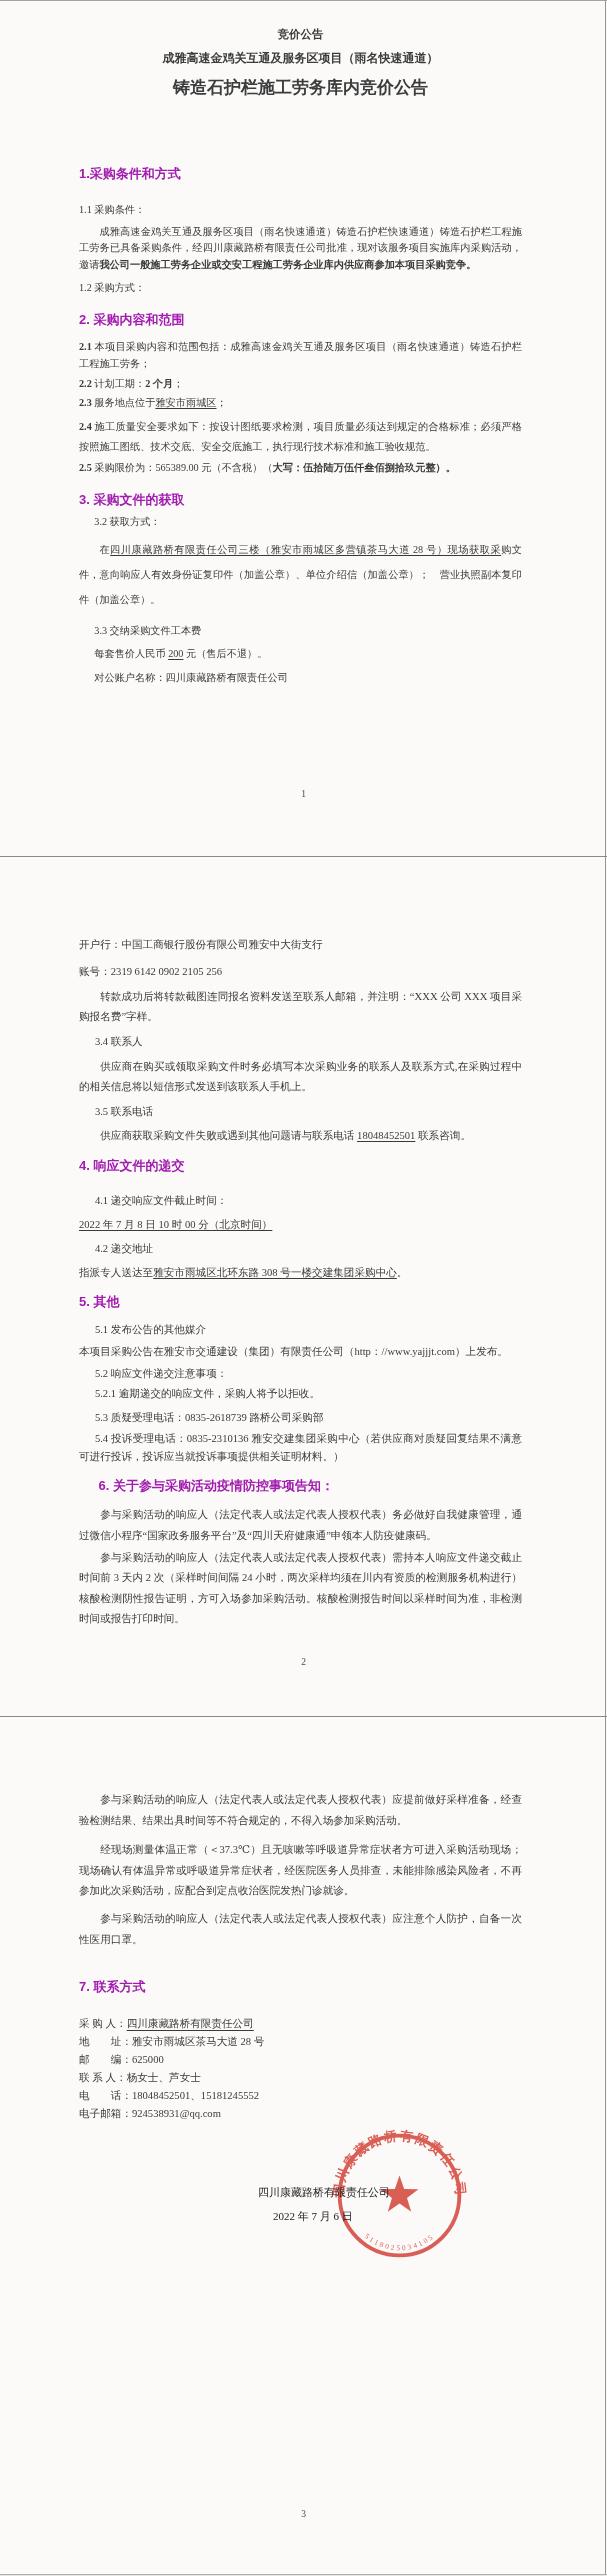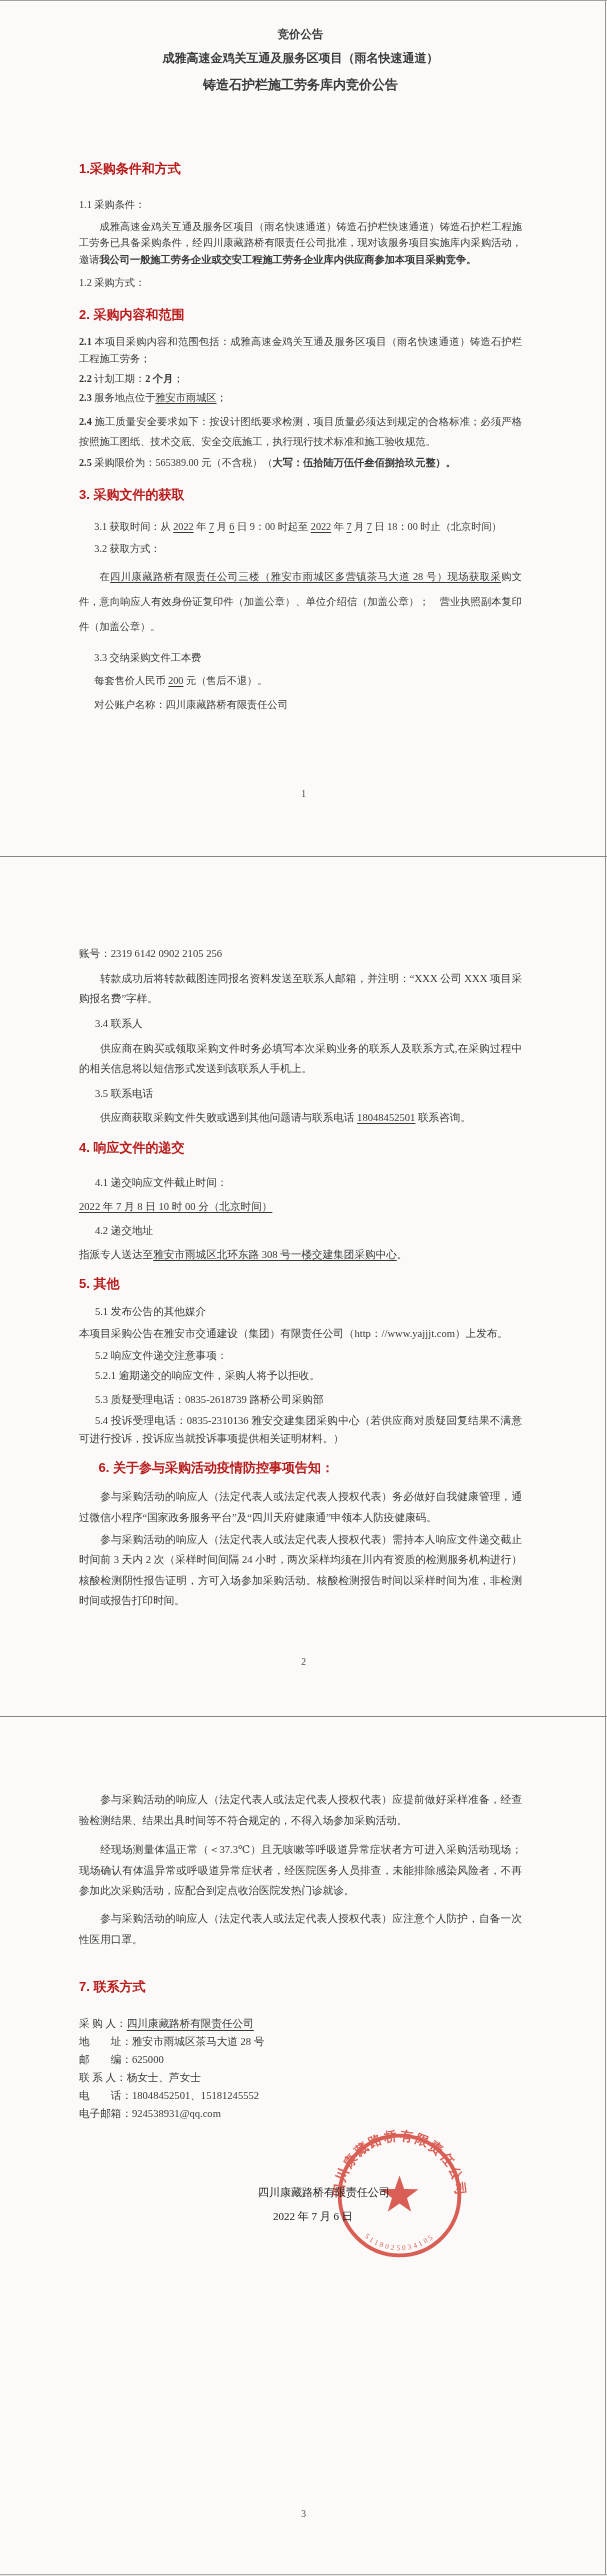--- a/index.html
+++ b/index.html
@@ -7,23 +7,23 @@
   .doc{width:607px;border-top:1.5px solid #a5a19c;box-sizing:border-box;}
   .page{position:relative;width:607px;background:#fbfaf9;overflow:hidden;box-sizing:border-box;}
   .page::after{content:"";position:absolute;top:0;right:0.8px;bottom:0;width:1.5px;background:rgba(70,64,58,.55);}
   #p1{height:856px;border-bottom:1.5px solid #8b8884;padding:26px 85px 12px 79px;}
   #p2{height:860px;border-bottom:1.5px solid #8b8884;padding:79px 85px 0 79px;}
   #p3{height:858px;border-bottom:1.5px solid #b0aca6;padding:73px 85px 0 79px;}
 
   .title{text-align:center;font-family:"Liberation Sans","DejaVu Sans",sans-serif;font-weight:bold;color:#3c3c3c;}
   .t1{font-size:11.4px;margin-bottom:8.3px;}
   .t2{font-size:12px;margin-bottom:9px;}
-  .t3{font-size:13px;}
+  .t3{font-size:17px;}
 
-  .h{font-family:"Liberation Sans","DejaVu Sans",sans-serif;font-weight:bold;font-size:13px;color:#b91c1c;line-height:20px;}
+  .h{font-family:"Liberation Sans","DejaVu Sans",sans-serif;font-weight:bold;font-size:13px;color:#a21caf;line-height:20px;}
   .p{font-size:10.2px;line-height:16.7px;text-align:justify;}
   #p2 .p,#p3 .p{font-size:10.6px;line-height:18px;}
   .lh26{line-height:20px !important;}
   .lh27{line-height:20.5px !important;}
   .ind2{text-indent:2em;}
   .ind15{text-indent:1.5em;}
   .st-b{font-weight:bold;}
   .st-u{text-decoration:underline;text-underline-offset:2.3px;}
 
   .pageno{position:absolute;left:0;width:607px;text-align:center;font-size:9.5px;color:#4c4c4c;}
@@ -52,31 +52,31 @@
     <div class="p" style="margin-top:6px">1.2 采购方式：</div>
 
     <div class="h" style="margin-top:13.7px">2. 采购内容和范围</div>
     <div class="p" style="margin-top:9px"><span class="st-b">2.1 </span><span>本项目采购内容和范围包括：成雅高速金鸡关互通及服务区项目（雨名快速通道）铸造石护栏工程施工劳务；</span></div>
     <div class="p" style="margin-top:3px"><span class="st-b">2.2 </span><span>计划工期：</span><span class="st-b">2 个月</span><span>；</span></div>
     <div class="p" style="margin-top:3px"><span class="st-b">2.3 </span><span>服务地点位于</span><span class="st-u">雅安市雨城区</span><span>；</span></div>
     <div class="p lh26" style="margin-top:4.6px"><span class="st-b">2.4 </span><span>施工质量安全要求如下：按设计图纸要求检测，项目质量必须达到规定的合格标准；必须严格按照施工图纸、技术交底、安全交底施工，执行现行技术标准和施工验收规范。</span></div>
     <div class="p" style="margin-top:3px"><span class="st-b">2.5 </span><span>采购限价为：565389.00 元（不含税）（</span><span class="st-b">大写：伍拾陆万伍仟叁佰捌拾玖元整）。</span></div>
 
     <div class="h" style="margin-top:13.7px">3. 采购文件的获取</div>
-    <div class="p lh26 ind15" style="margin-top:12px"><span>3.1 获取时间：从 </span><span class="st-u">2022</span><span> 年 </span><span class="st-u">7</span><span> 月 </span><span class="st-u">6</span><span> 日 9：00 时起至 </span><span class="st-u">2022</span><span> 年 </span><span class="st-u">7</span><span> 月 </span><span class="st-u">7</span><span> 日 18：00 时止（北京时间）</span></div>
     <div class="p ind15" style="margin-top:4.6px">3.2 获取方式：</div>
     <div class="p ind2" style="margin-top:6px;line-height:25px"><span>在</span><span class="st-u">四川康藏路桥有限责任公司三楼（雅安市雨城区多营镇茶马大道 28 号）现场获取采</span><span>购文件，意向响应人有效身份证复印件（加盖公章）、单位介绍信（加盖公章）；　营业执照副本复印件（加盖公章）。</span></div>
     <div class="p ind15" style="margin-top:11px">3.3 交纳采购文件工本费</div>
     <div class="p ind15" style="margin-top:6px"><span>每套售价人民币 </span><span class="st-u">200</span><span> 元（售后不退）。</span></div>
     <div class="p ind15" style="margin-top:7.6px">对公账户名称：四川康藏路桥有限责任公司</div>
 
     <div class="pageno" style="top:788px">1</div>
   </section>
 
   <section class="page" id="p2">
+    <div class="p">开户行：中国工商银行股份有限公司雅安中大街支行</div>
     <div class="p" style="margin-top:9px">账号：2319 6142 0902 2105 256</div>
     <div class="p ind2 lh26" style="margin-top:6px">转款成功后将转款截图连同报名资料发送至联系人邮箱，并注明：“XXX 公司 XXX 项目采购报名费”字样。</div>
 
     <div class="p ind15" style="margin-top:6px">3.4 联系人</div>
     <div class="p ind2 lh26" style="margin-top:6px">供应商在购买或领取采购文件时务必填写本次采购业务的联系人及联系方式,在采购过程中的相关信息将以短信形式发送到该联系人手机上。</div>
     <div class="p ind15" style="margin-top:6px">3.5 联系电话</div>
     <div class="p ind2" style="margin-top:6px"><span>供应商获取采购文件失败或遇到其他问题请与联系电话 </span><span class="st-u">18048452501</span><span> 联系咨询。</span></div>
 
     <div class="h" style="margin-top:10.6px">4. 响应文件的递交</div>
     <div class="p ind15" style="margin-top:16px">4.1 递交响应文件截止时间：</div>

